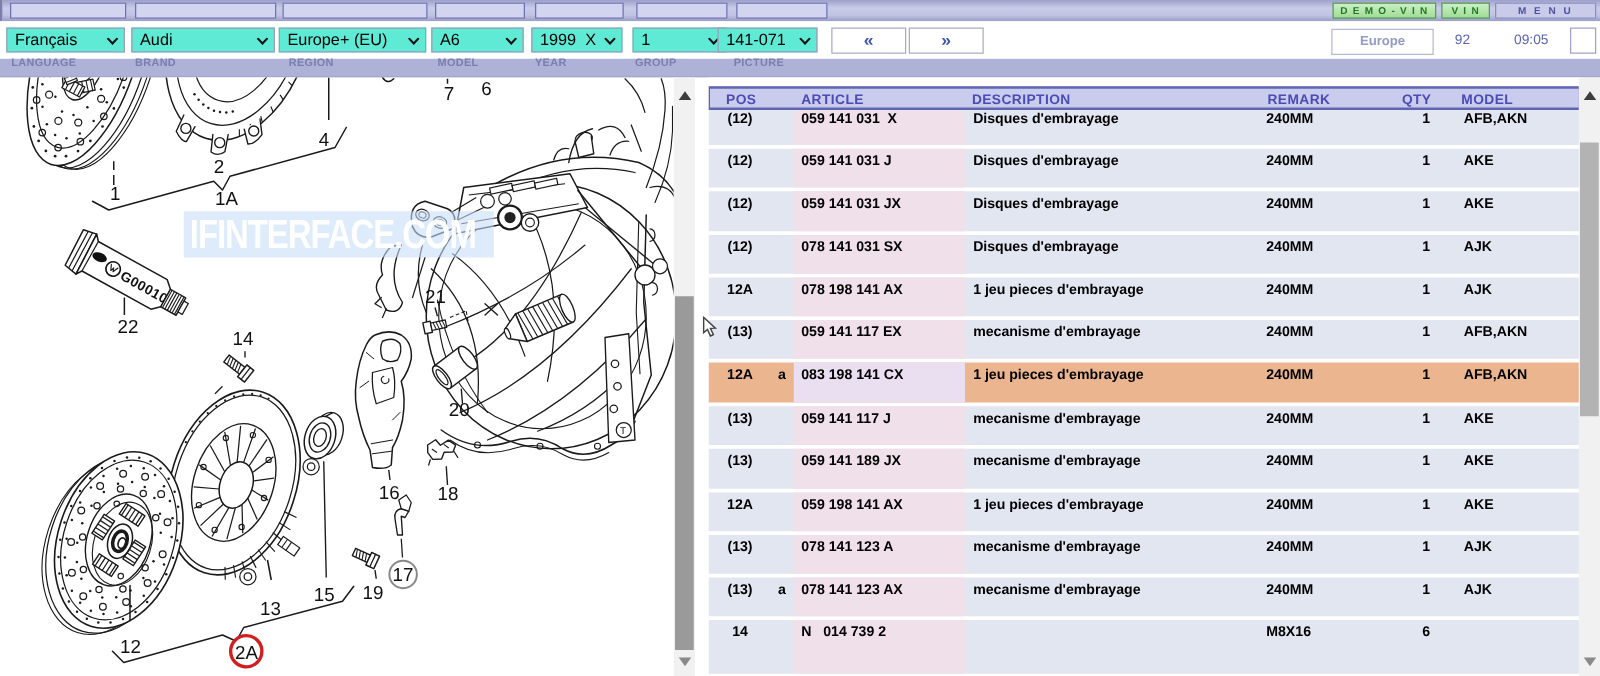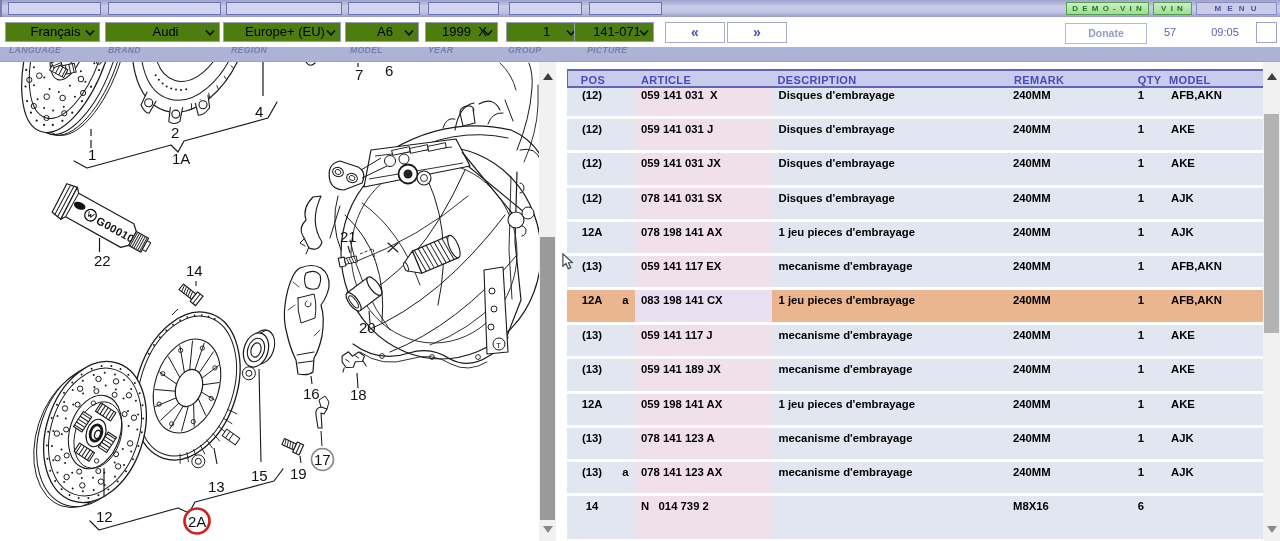--- a/index.html
+++ b/index.html
@@ -6,35 +6,35 @@
 #bar1 { position:absolute; left:0; top:0; width:1280px; height:17px;
         background:linear-gradient(#9da1cb, #c9cce8 38%, #c0c3e2 72%, #989cc6);
         border-left:2px solid #7a7eb0; }
 .b1 { position:absolute; top:2px; height:13px; background:#d2d4f0; border:1px solid #6e72b0; }
 .gbtn { position:absolute; top:2px; height:13px; background:linear-gradient(#cdeec6,#9edd96);
         border:1px solid #55a04e; color:#217a21; font-size:8px; font-weight:bold;
         text-align:center; line-height:11px; letter-spacing:1px; }
 .mbtn { position:absolute; top:2px; height:13px; background:#c9cbe9; border:1px solid #8a8dbf;
         color:#4c52a0; font-size:8px; font-weight:bold; text-align:center; line-height:11px; letter-spacing:2px; }
 #bar2 { position:absolute; left:0; top:17px; width:1280px; height:30px; background:#fff; }
-.sel { position:absolute; top:5px; height:20px; border:1px solid #9a9eb8; background:#4d7c0f;
-       font-size:13px; color:#000; line-height:18px;text-align:center; }
+.sel { position:absolute; top:5px; height:20px; border:1px solid #9a9eb8; background:#5eead4;
+       font-size:13px; color:#000; line-height:18px; }
 .sel span { padding-left:6px; }
 .chev { position:absolute; right:4px; top:7px; }
 .nav { position:absolute; top:5px; height:21px; border:1px solid #a9acc8; background:#fff;
        color:#3f56b0; font-size:14px; font-weight:bold; text-align:center; line-height:19px; }
 .donate { position:absolute; top:6px; height:21px; border:1px solid #b5b8d8; background:#fff;
        color:#949bc4; font-size:10.5px; font-weight:600; text-align:center; line-height:19px; }
 .num { position:absolute; top:6px; height:21px; color:#5b63b2; font-size:11px; font-weight:500;
        text-align:center; line-height:19px; }
 .wbox { position:absolute; top:5px; height:21px; background:#fff; border:1px solid #9ea2cc; }
 #bar3 { position:absolute; left:0; top:47px; width:1280px; height:15px; background:#aeb2d6;
         border-bottom:1px solid #9fa3ca; }
 .l3 { position:absolute; top:-3px; font-size:8.7px; font-weight:bold; color:#797daf;
-      letter-spacing:0.3px; line-height:13px;font-style:italic; }
+      letter-spacing:0.3px; line-height:13px; }
 #main { position:absolute; left:0; top:62px; width:1280px; height:479px; background:#fff; }
 #diag { position:absolute; left:0; top:0; }
 #wm { position:absolute; left:147px; top:107px; width:248px; height:37px;
       background:rgba(200,222,246,0.60); color:rgba(255,255,255,0.95); font-size:31px;
       font-weight:bold; line-height:37px; letter-spacing:-1px; white-space:nowrap; }
 #wmt { display:inline-block; transform:scale(0.85,1.05); transform-origin:4px 50%; padding-left:5px; }
 .sbar { position:absolute; top:0; width:17px; height:479px; background:#f1f1f1; }
 .sthumb { position:absolute; left:1px; width:15px; }
 .arr { position:absolute; left:3.5px; width:0; height:0; border-left:5px solid transparent;
        border-right:5px solid transparent; }
@@ -79,22 +79,22 @@
         <path d="M1,0.5 L5,4.8 L9,0.5" fill="none" stroke="#111" stroke-width="1.7"></path>
       </svg></div>
     <div class="sel" style="left:506px;width:75px"><span>1</span><svg class="chev" width="10" height="6" viewBox="0 0 10 6">
         <path d="M1,0.5 L5,4.8 L9,0.5" fill="none" stroke="#111" stroke-width="1.7"></path>
       </svg></div>
     <div class="sel" style="left:574px;width:80px"><span>141-071</span><svg class="chev" width="10" height="6" viewBox="0 0 10 6">
         <path d="M1,0.5 L5,4.8 L9,0.5" fill="none" stroke="#111" stroke-width="1.7"></path>
       </svg></div>
     <div class="nav" style="left:665px;width:60px">«</div>
     <div class="nav" style="left:727px;width:60px">»</div>
-    <div class="donate" style="left:1065px;width:82px">Donate</div>
-    <div class="num" style="left:1150px;width:40px">57</div>
+    <div class="donate" style="left:1065px;width:82px">Europe</div>
+    <div class="num" style="left:1150px;width:40px">92</div>
     <div class="num" style="left:1197px;width:56px">09:05</div>
     <div class="wbox" style="left:1256px;width:21px"></div>
   </div>
 <div id="bar3">
     <span class="l3" style="left:9px">LANGUAGE</span>
     <span class="l3" style="left:108px">BRAND</span>
     <span class="l3" style="left:231px">REGION</span>
     <span class="l3" style="left:350px">MODEL</span>
     <span class="l3" style="left:428px">YEAR</span>
     <span class="l3" style="left:508px">GROUP</span>
@@ -628,32 +628,33 @@
       <text x="314.0" y="465.0" font-size="15" fill="#111" font-weight="500" letter-spacing="0">17</text>
       <line x1="321.0" y1="431.0" x2="322.0" y2="446.0" stroke="#1a1a1a" stroke-width="1.0"></line>
       <line x1="104.0" y1="468.0" x2="104.0" y2="497.0" stroke="#1a1a1a" stroke-width="1.2"></line>
       <text x="96.0" y="522.0" font-size="15" fill="#111" font-weight="500" letter-spacing="0">12</text>
       <line x1="214.0" y1="448.0" x2="217.0" y2="464.0" stroke="#1a1a1a" stroke-width="1.2"></line>
       <text x="208.0" y="492.0" font-size="15" fill="#111" font-weight="500" letter-spacing="0">13</text>
       <path d="M90.0,521.0 L99.0,530.0 L178.0,508.0 L189.0,513.0 L195.0,502.0 L274.0,481.0 L283.0,469.0" fill="none" stroke="#1a1a1a" stroke-width="1.2" stroke-linejoin="round" stroke-linecap="round"></path>
       <circle cx="197" cy="521" r="12.5" fill="#fff" stroke="#cf1f1f" stroke-width="2.7"></circle>
       <text x="188.0" y="527.0" font-size="15" fill="#111" font-weight="500" letter-spacing="0">2A</text>
     </svg>
+<div id="wm"><span id="wmt">IFINTERFACE.COM</span></div>
 <div class="sbar" style="left:539px">
   <div class="arr" style="top:11px;border-bottom:7px solid #3d3d3d"></div>
   <div class="sthumb" style="top:175px;height:283px;background:#9a9a9a"></div>
   <div class="arr" style="top:464px;border-top:7px solid #8a8a8a"></div>
 </div>
 <div id="tbl">
       <div class="thead">
         <span class="hc" style="left:0;width:50px;text-align:center">POS</span>
         <span class="hc" style="left:73px">ARTICLE</span>
         <span class="hc" style="left:209.5px">DESCRIPTION</span>
         <span class="hc" style="left:446px">REMARK</span>
-        <span class="hc" style="left:553.5px;width:40px;text-align:right">QTY</span>
+        <span class="hc" style="left:553.5px;width:40px;text-align:left">QTY</span>
         <span class="hc" style="left:601px">MODEL</span>
       </div>
       <div class="trow" style="top:26.3px;height:27.8px">
         <div class="artbg"></div>
         <span class="tc" style="top:0.0px;left:0;width:50px;text-align:center">(12)</span>
         <span class="tc" style="top:0.0px;left:74px">059 141 031&nbsp;&nbsp;X</span>
         <span class="tc" style="top:0.0px;left:211.5px;width:230px">Disques d'embrayage</span>
         <span class="tc" style="top:0.0px;left:446px">240MM</span>
         <span class="tc" style="top:0.0px;left:554px;width:40px;text-align:center">1</span>
         <span class="tc" style="top:0.0px;left:604px">AFB,AKN</span>

